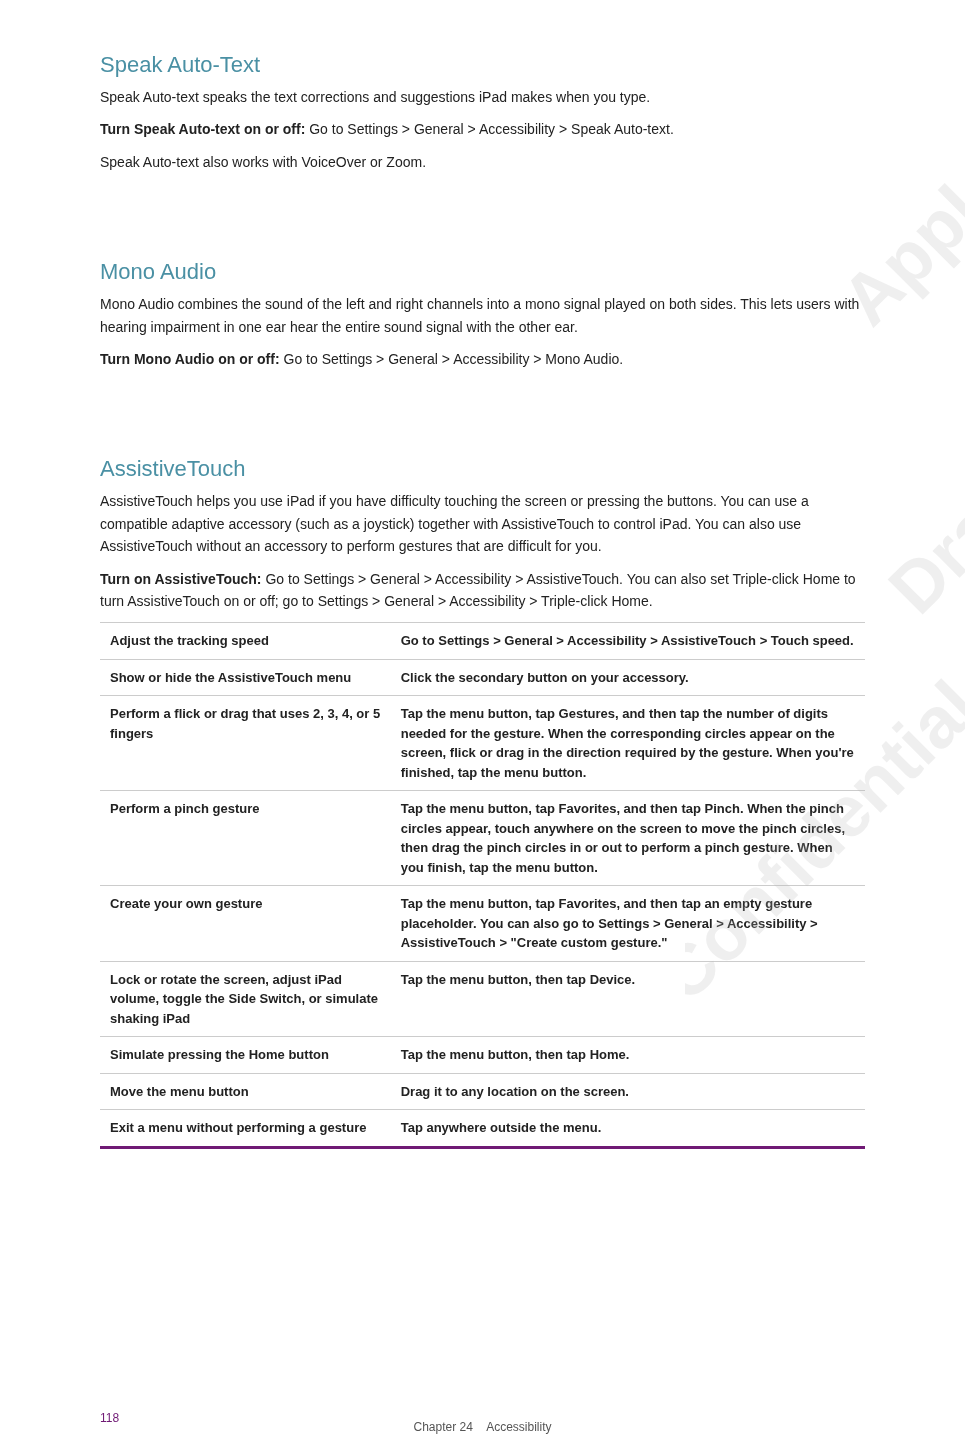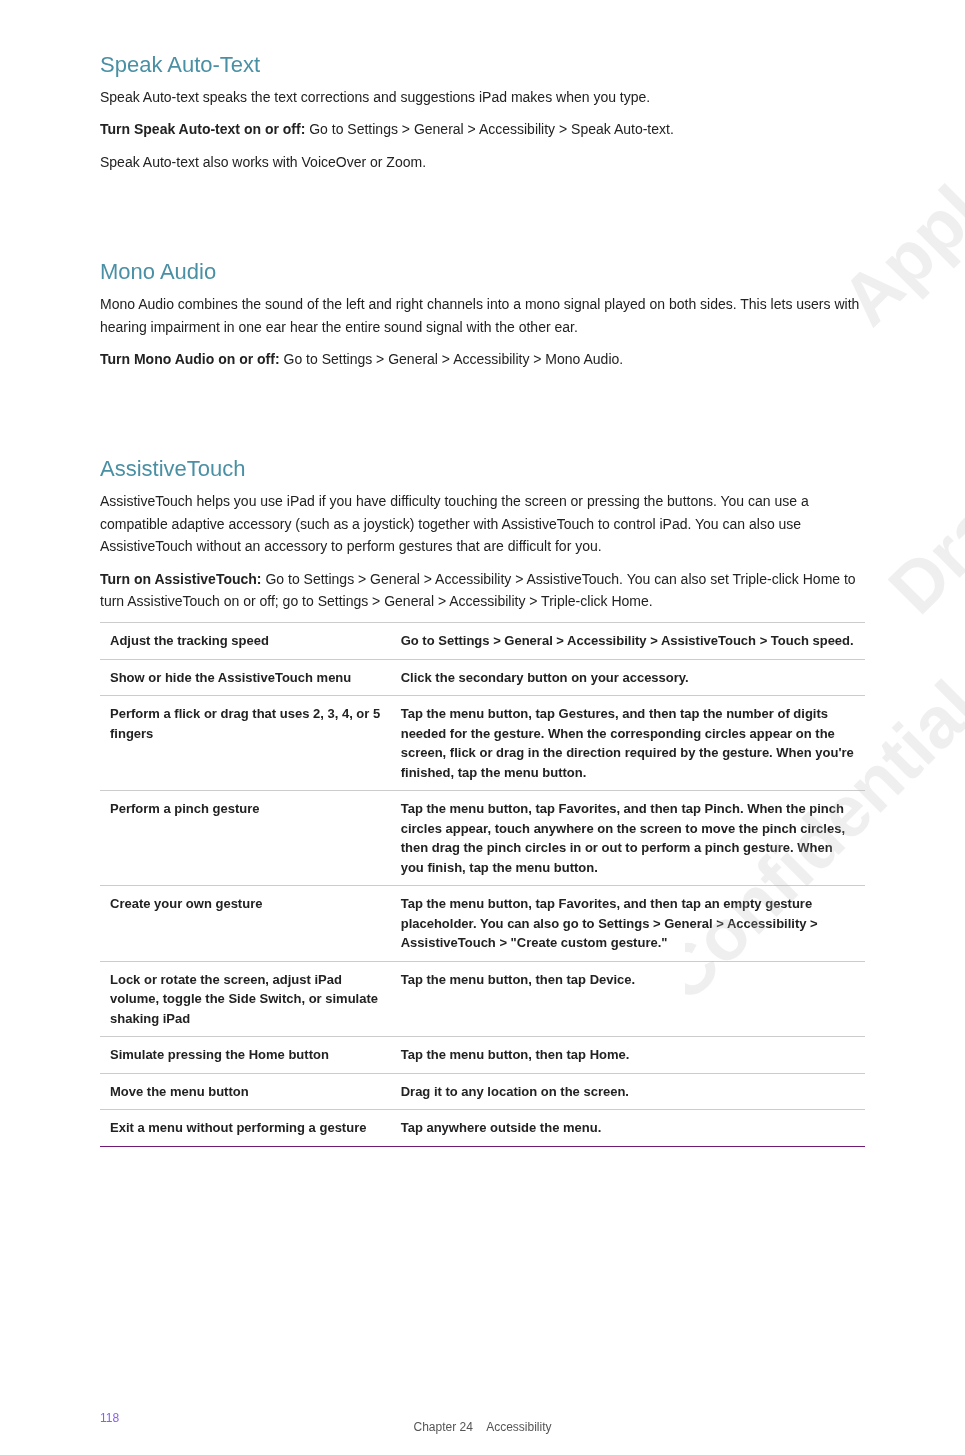--- a/index.html
+++ b/index.html
@@ -44,42 +44,42 @@
     table {
       width: 100%;
       border-collapse: collapse;
       margin-top: 6px;
       font-size: 13px;
     }
     table tr {
       border-top: 1px solid #ccc;
     }
     table tr:last-child {
-      border-bottom: 1px solid #701a75;
+      border-bottom: 3px solid #701a75;
     }
     table td {
       vertical-align: top;
       padding: 8px 10px;
       line-height: 1.5;
       color: #222;
     }
     table td:first-child {
       font-weight: bold;
       width: 38%;
     }
     table td:last-child {
       width: 62%;
       font-weight: bold;
     }
     .footer-left {
       position: absolute;
       bottom: 30px;
       left: 100px;
       font-size: 12px;
-      color: #8b5cf6;
+      color: #701a75;
     }
     .footer-center {
       position: absolute;
       bottom: 21px;
       left: 50%;
       transform: translateX(-50%);
       font-size: 12px;
       color: #555;
       text-align: center;
     }

